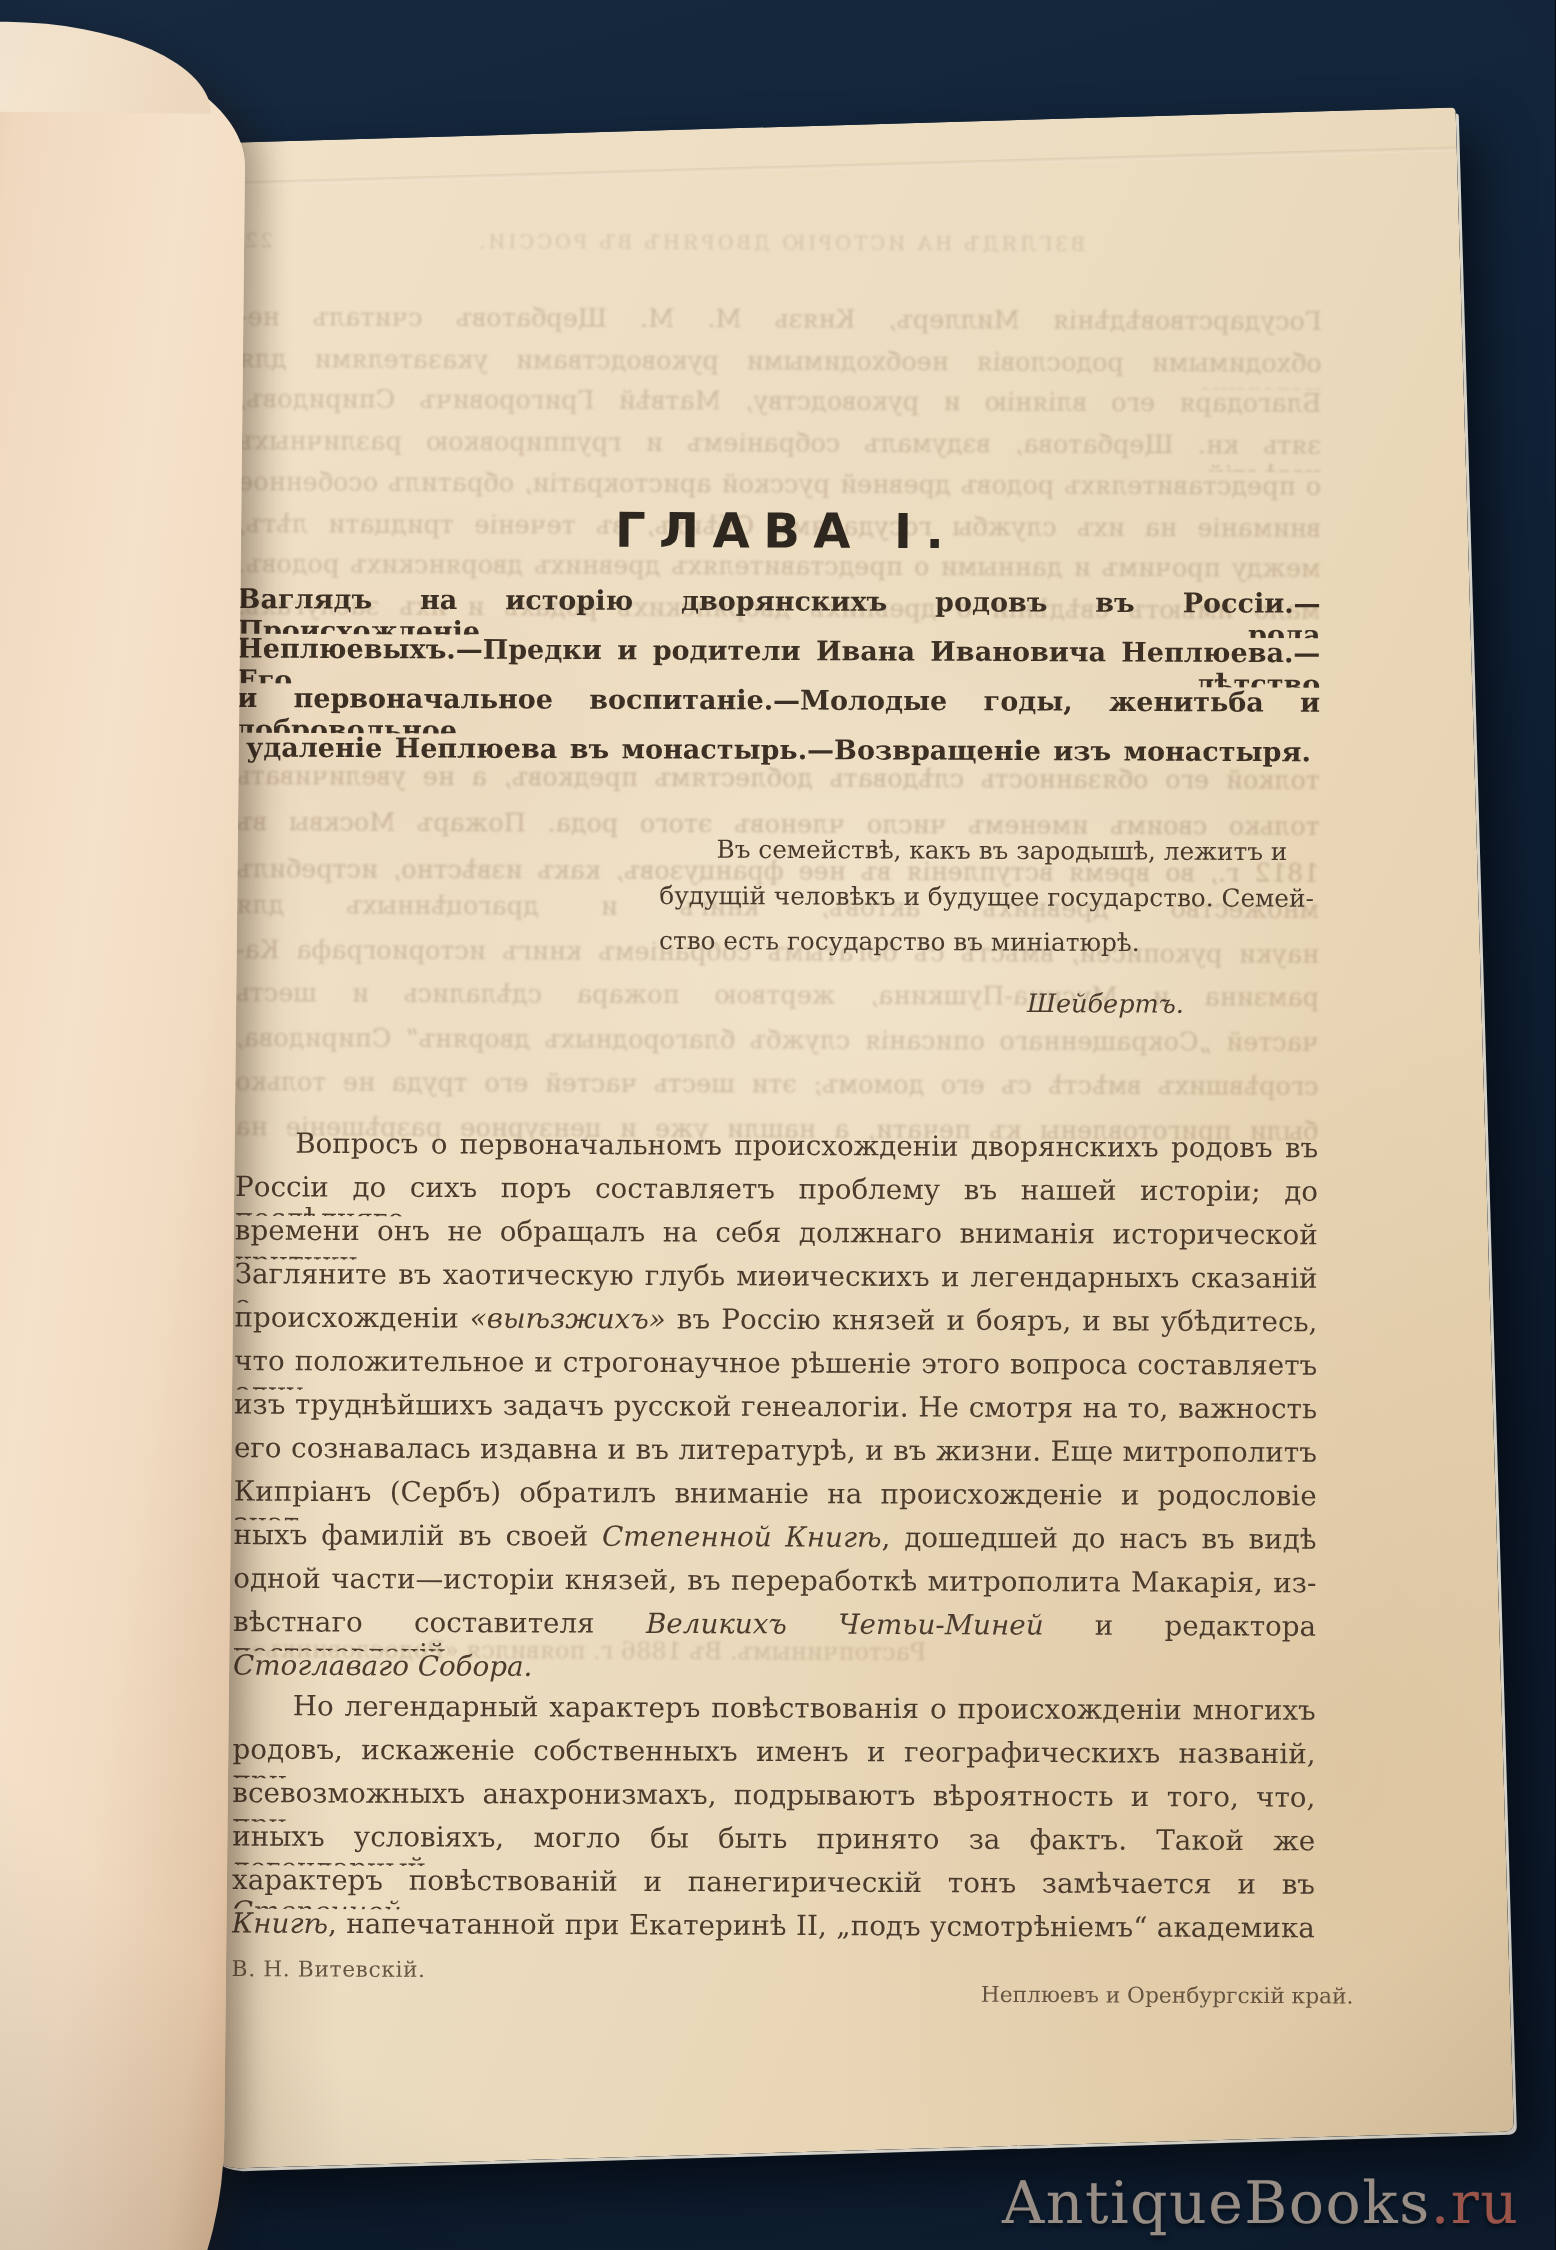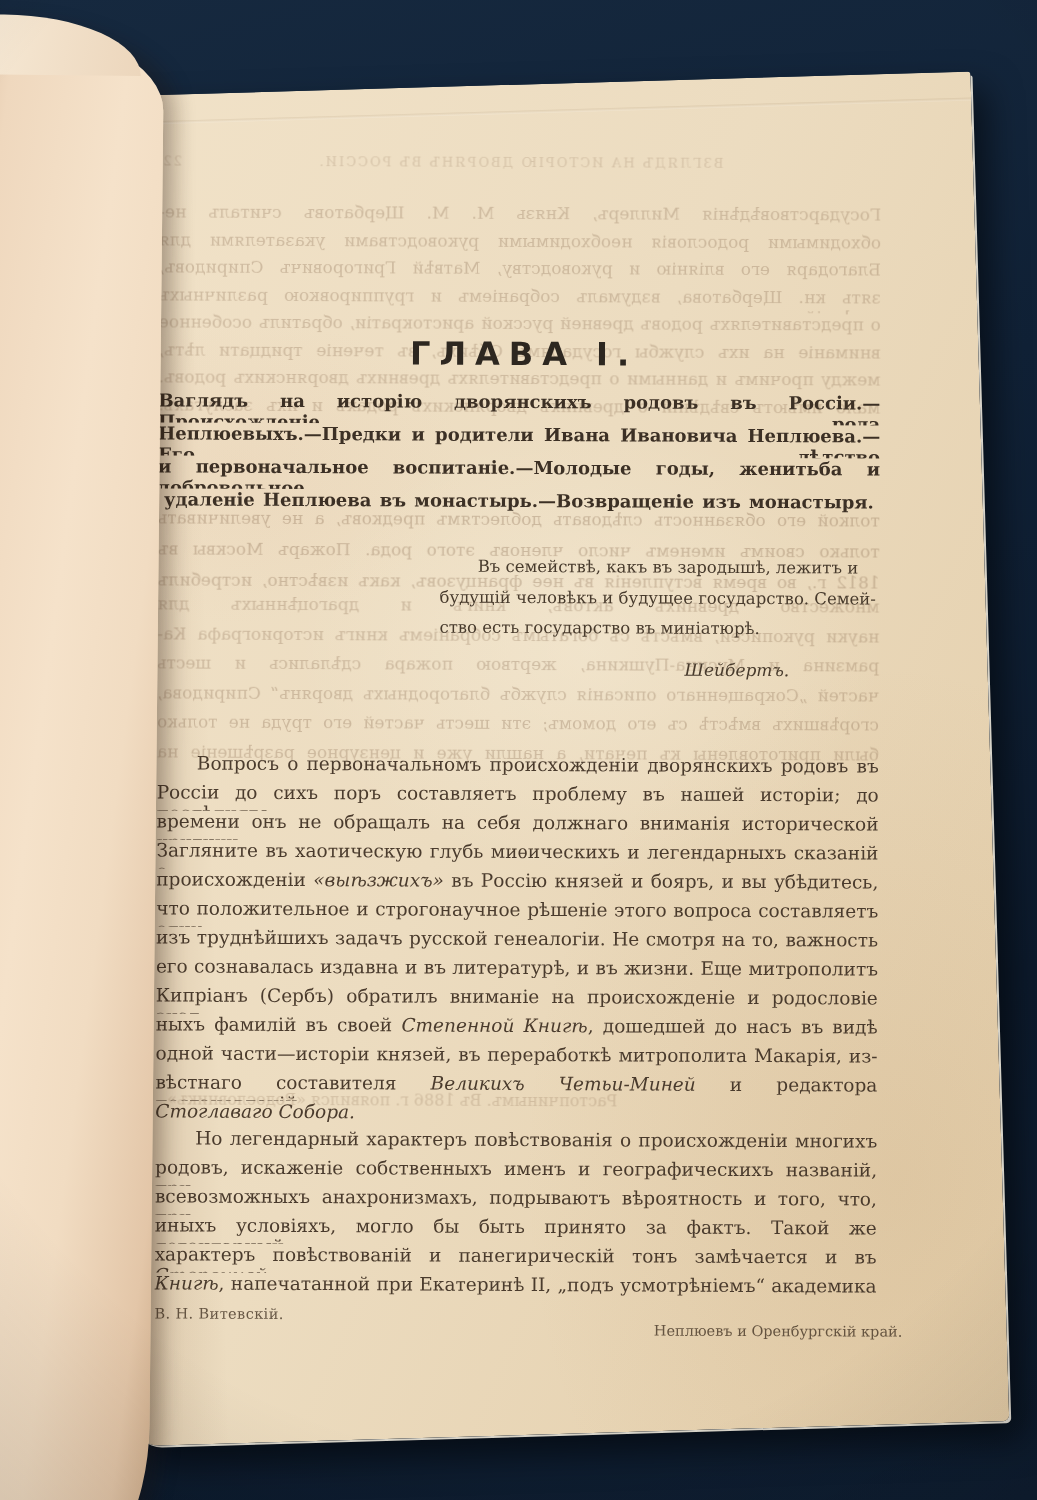--- a/index.html
+++ b/index.html
@@ -159,14 +159,15 @@
         </div>
 
       <div class="abs f-left">В. Н. Витевскій.</div>
       <div class="abs f-right">Неплюевъ и Оренбургскій край.</div>
 
     </div>
   </div>
 
   <div class="vignette"></div>
 
+  <div class="watermark"><span>AntiqueBooks</span><span class="ru">.ru</span></div>
 
 </div>
 
 </body></html>

